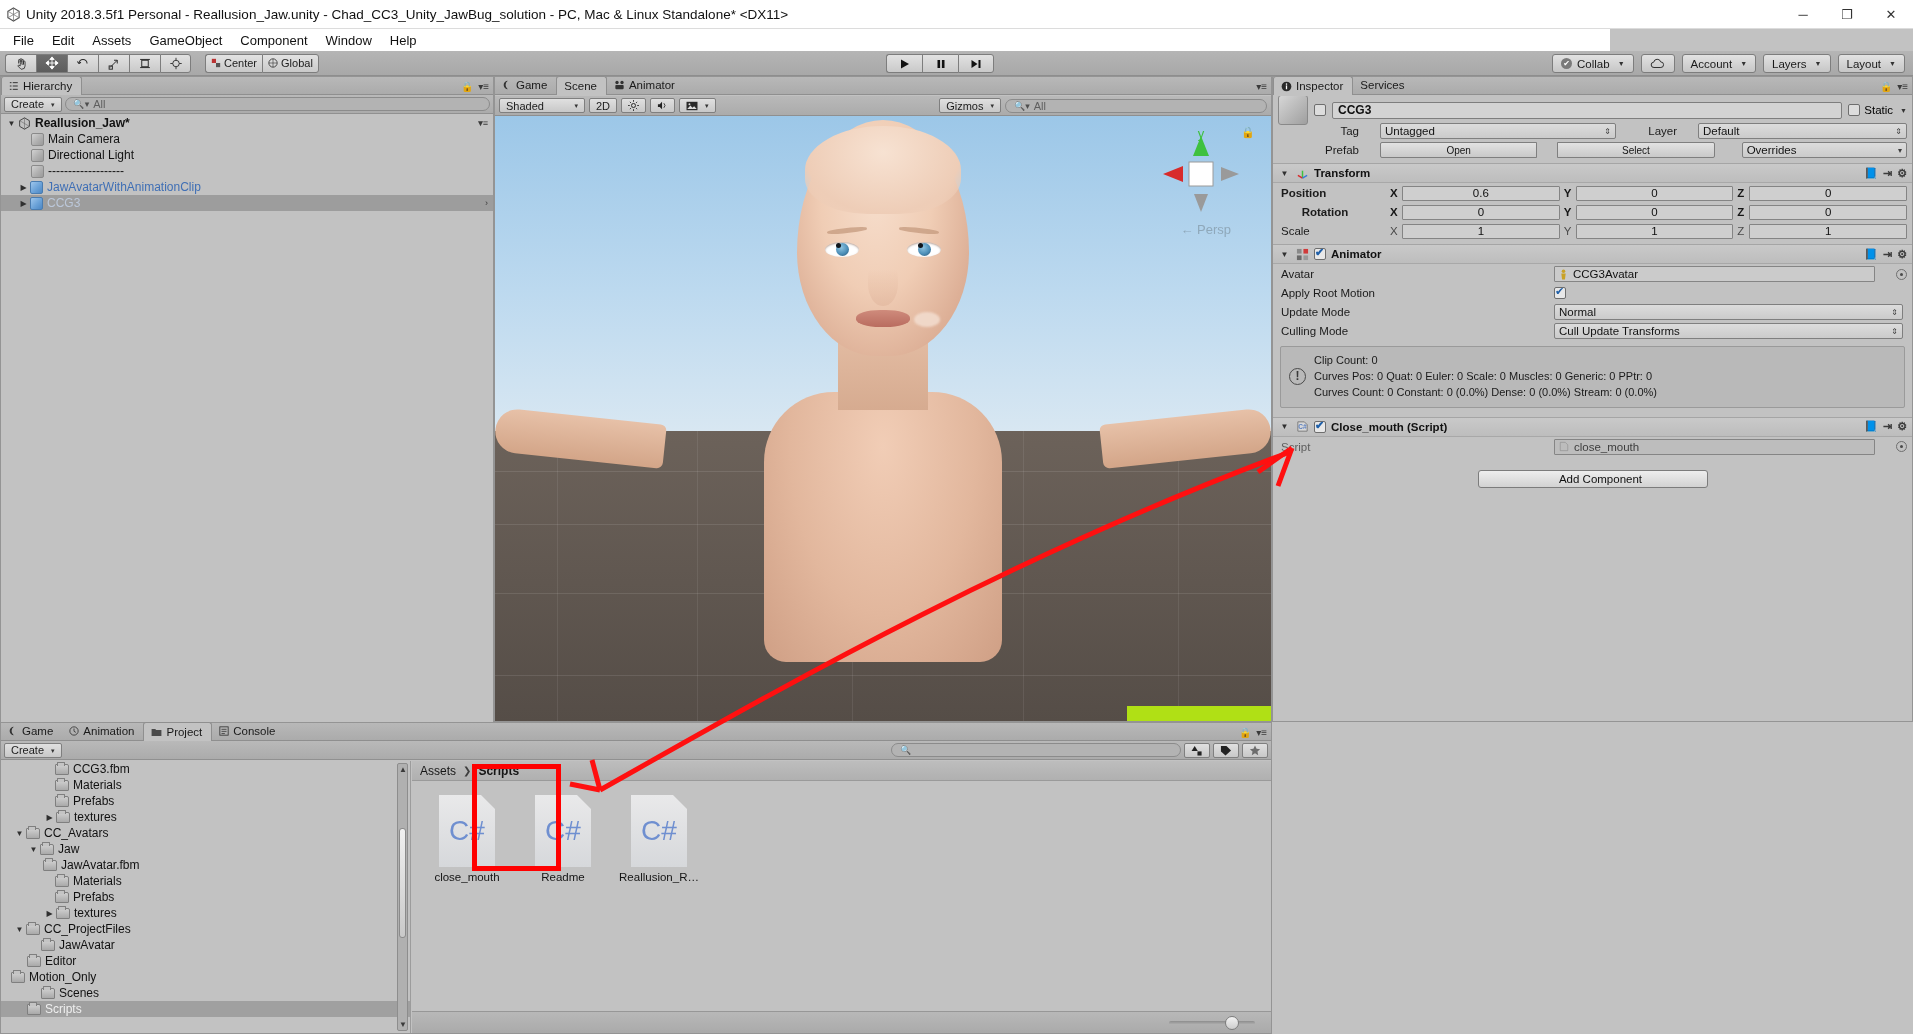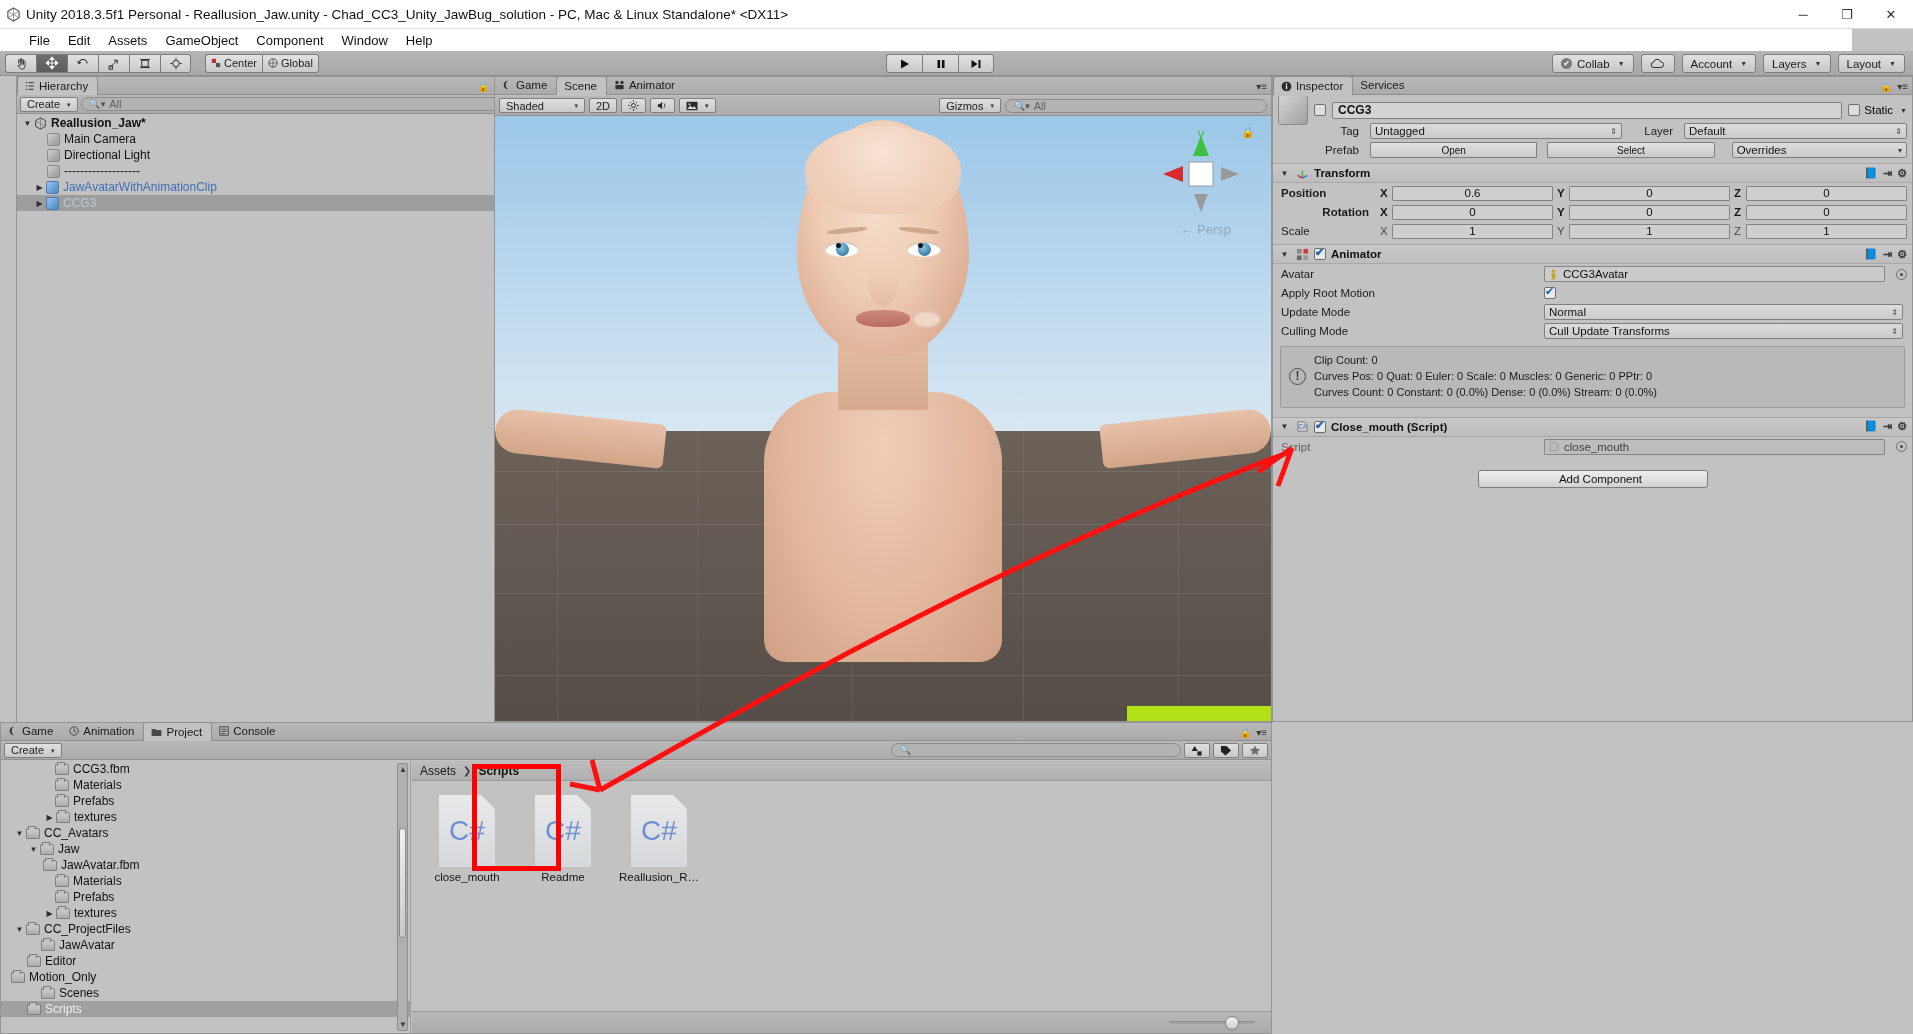--- a/index.html
+++ b/index.html
@@ -20,22 +20,22 @@
     display:flex; align-items:center;
   }
   .tb-icon{ width:26px; height:29px; display:flex; align-items:center; justify-content:center; }
   .tb-title{ font-size:13.5px; color:#111; white-space:nowrap; }
   .tb-controls{ position:absolute; right:0; top:0; height:29px; display:flex; }
   .tb-btn{ width:44px; height:29px; display:flex; align-items:center; justify-content:center;
            font-size:13px; color:#333; }
 
   
   .menubar{
-    position:absolute; left:0; top:29px; width:1852px; height:22px;
-    background:#ffffff; display:flex; align-items:center; padding-left:20px;
+    position:absolute; left:0; top:29px; width:1610px; height:22px;
+    background:#ffffff; display:flex; align-items:center; padding-left:4px;
   }
   .menu-item{ padding:2px 9px; font-size:13px; color:#111; }
 
   
   .toolbar{
     position:absolute; left:0; top:51px; width:1913px; height:25px;
     background:linear-gradient(#b5b5b5,#a8a8a8);
     border-bottom:1px solid #8e8e8e;
     display:flex; align-items:center;
   }
@@ -93,21 +93,21 @@
     border-radius:2px; font-size:11px; color:#1c1c1c;
   }
   .searchfield{
     flex:1; height:14px; background:#b3b3b3; border:1px solid #8b8b8b;
     border-radius:7px; display:flex; align-items:center; padding:0 8px;
     font-size:11px; color:#5f5f5f; gap:4px;
   }
   .searchfield .mag{ font-size:9px; color:#4e4e4e; }
 
   
-  #hierarchy{ left:16px; top:76px; width:494px; height:814px; }
+  #hierarchy{ left:0; top:76px; width:494px; height:814px; }
   .hbody{ position:absolute; left:0; top:38px; right:0; bottom:0; background:#c2c2c2; overflow:hidden; }
   .hrow{
     height:16px; display:flex; align-items:center; font-size:12px; color:#121212;
     padding-left:4px; position:relative;
   }
   .hrow.scene{ font-weight:bold; background:#c2c2c2; }
   .hrow.selected{ background:#9d9d9d; color:#e9e9e9; }
   .hrow.prefab{ color:#3f6fb5; }
   .hrow.selected.prefab{ color:#bcc8da; }
   .foldout{ width:13px; font-size:8px; color:#2f2f2f; text-align:center; }
@@ -217,21 +217,21 @@
   }
   .chk.checked{ background:#e8e8e8; }
   .chk.checked:after{
     content:"✔"; position:absolute; left:0px; top:-3px; font-size:11px; color:#1f5fa8;
   }
   .namefield{
     flex:1; height:17px; background:#d3d3d3; border:1px solid #7e7e7e; border-radius:2px;
     display:flex; align-items:center; padding:0 5px; font-size:12px; font-weight:bold; color:#0f0f0f;
   }
   .staticbox{ display:flex; align-items:center; gap:4px; font-size:11.5px; }
-  .irow{ display:flex; align-items:center; height:18px; padding:0 5px 0 0; gap:11px; margin-top:1px; }
+  .irow{ display:flex; align-items:center; height:18px; padding:0 5px 0 0; gap:21px; margin-top:1px; }
   .ilabel{ width:86px; text-align:right; font-size:11.5px; color:#1b1b1b; }
   .dropdown{
     flex:1; height:16px; background:linear-gradient(#dcdcdc,#cbcbcb); border:1px solid #7f7f7f;
     border-radius:2px; display:flex; align-items:center; padding:0 4px; font-size:11.5px;
     position:relative; color:#121212;
   }
   .dropdown .arr{ position:absolute; right:4px; font-size:8px; color:#3c3c3c; }
   .btnwide{
     flex:1; height:16px; background:linear-gradient(#e2e2e2,#c9c9c9); border:1px solid #7f7f7f;
     display:flex; align-items:center; justify-content:center; font-size:10px; color:#141414;
@@ -739,21 +739,21 @@
             </div>
           <div class="vec-f">
               <span class="ax">Z</span>
               <div class="numfield">
                 <span>0</span>
               </div>
             </div>
         </div>
       </div>
       <div class="irow">
-        <div class="ilabel" style="text-align:right; padding-left:8px; width:96px; font-weight:bold">Rotation</div>
+        <div class="ilabel" style="text-align:center; padding-left:8px; width:96px; font-weight:bold">Rotation</div>
         <div class="vec3">
           <div class="vec-f">
               <span class="ax">X</span>
               <div class="numfield">
                 <span>0</span>
               </div>
             </div>
           <div class="vec-f">
               <span class="ax">Y</span>
               <div class="numfield">

